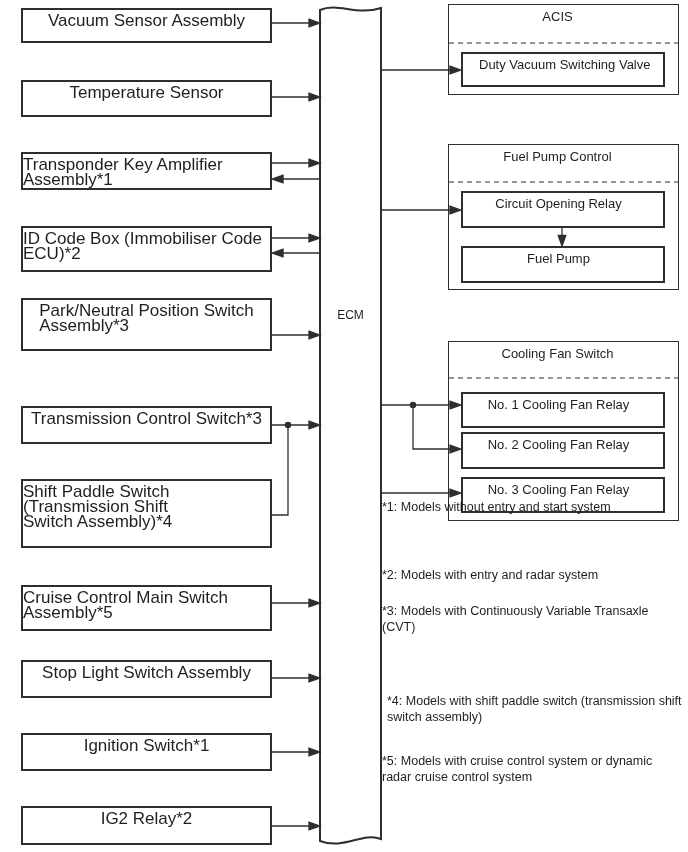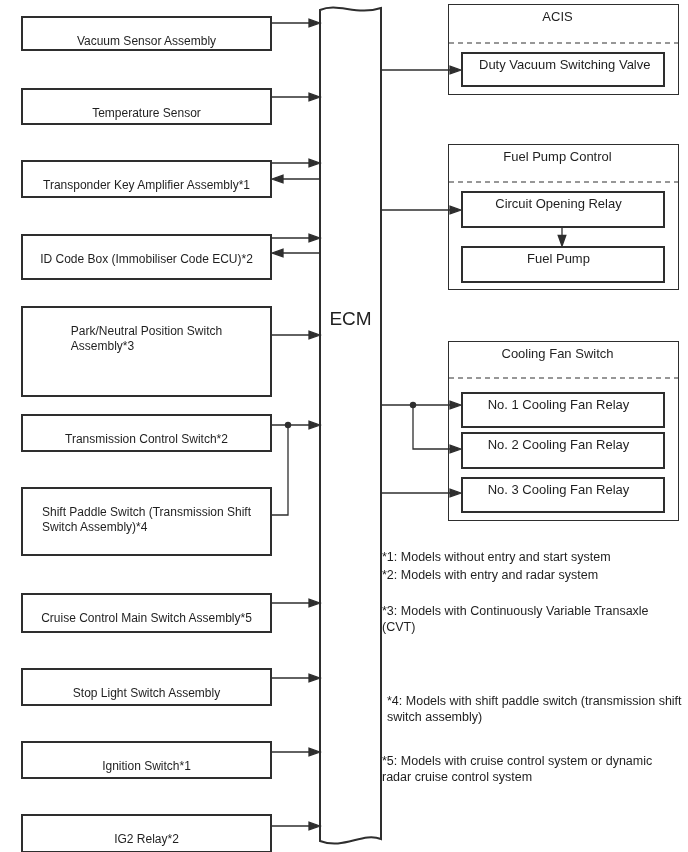--- a/index.html
+++ b/index.html
@@ -5,38 +5,38 @@
   html,body{margin:0;padding:0;background:#ffffff;}
   #stage{
     position:relative;width:688px;height:852px;background:#ffffff;
     font-family:"Liberation Sans",sans-serif;color:#1f1f1f;overflow:hidden;
   }
   #wires{position:absolute;left:0;top:0;}
   .lbox{
     position:absolute;left:21px;width:251px;box-sizing:border-box;
     border:2px solid #2e2e2e;background:#ffffff;
     display:flex;justify-content:center;align-items:flex-start;
-    padding-top:16px;font-size:12px;line-height:15px;margin-top:8px;
+    padding-top:3px;font-size:17px;line-height:15px;
   }
   .lbox .txt{text-align:left;}
   .obox{
     position:absolute;left:448px;width:231px;box-sizing:border-box;
     border:1.5px solid #2e2e2e;background:transparent;font-size:13px;
   }
   .obox .title{text-align:center;padding-top:4px;padding-right:12px;line-height:15px;}
   .ibox{
     position:absolute;left:461px;width:204px;box-sizing:border-box;
     border:2px solid #2e2e2e;background:#ffffff;
     font-size:13px;line-height:15px;padding-top:3px;
     text-align:center;padding-right:9px;
   }
   .ibox.leftal{text-align:left;padding-left:16px;padding-right:0;}
   .ecm-label{
     position:absolute;left:320px;top:308px;width:61px;
-    text-align:center;font-size:19px;
+    text-align:center;font-size:12px;
   }
   .fn{position:absolute;font-size:12.5px;line-height:15.5px;}
 </style>
 </head>
 <body>
 
 <div id="stage">
 
   <svg id="wires" width="688" height="852" viewBox="0 0 688 852">
 
@@ -107,38 +107,38 @@
   <div class="lbox" style="top:152px;height:38px">
     <div class="txt">
         <div>Transponder Key Amplifier Assembly*1</div>
       </div>
   </div>
   <div class="lbox" style="top:226px;height:46px">
     <div class="txt">
         <div>ID Code Box (Immobiliser Code ECU)*2</div>
       </div>
   </div>
-  <div class="lbox" style="top:298px;height:91px">
+  <div class="lbox" style="top:298px;height:53px">
     <div class="txt">
       <div>Park/Neutral Position Switch</div>
       <div>Assembly*3</div>
     </div>
   </div>
   <div class="lbox" style="top:406px;height:38px">
     <div class="txt">
-        <div>Transmission Control Switch*2</div>
+        <div>Transmission Control Switch*3</div>
       </div>
   </div>
   <div class="lbox" style="top:479px;height:69px">
     <div class="txt">
       <div>Shift Paddle Switch (Transmission Shift</div>
       <div>Switch Assembly)*4</div>
     </div>
   </div>
-  <div class="lbox" style="top:585px;height:40px">
+  <div class="lbox" style="top:585px;height:46px">
     <div class="txt">
         <div>Cruise Control Main Switch Assembly*5</div>
       </div>
   </div>
   <div class="lbox" style="top:660px;height:38px">
     <div class="txt">
         <div>Stop Light Switch Assembly</div>
       </div>
   </div>
   <div class="lbox" style="top:733px;height:38px">
@@ -176,21 +176,21 @@
   <div class="ibox" style="top:392px;height:36px">
     <span>No. 1 Cooling Fan Relay</span>
   </div>
   <div class="ibox" style="top:432px;height:37px">
     <span>No. 2 Cooling Fan Relay</span>
   </div>
   <div class="ibox" style="top:477px;height:36px">
     <span>No. 3 Cooling Fan Relay</span>
   </div>
 
-  <div class="fn" style="left:382px;top:550px">
+  <div class="fn" style="left:382px;top:500px">
     <div>*1: Models without entry and start system</div>
   </div>
   <div class="fn" style="left:382px;top:568px">
     <div>*2: Models with entry and radar system</div>
   </div>
   <div class="fn" style="left:382px;top:604px">
     <div>*3: Models with Continuously Variable Transaxle</div>
     <div>(CVT)</div>
   </div>
   <div class="fn" style="left:387px;top:694px">

